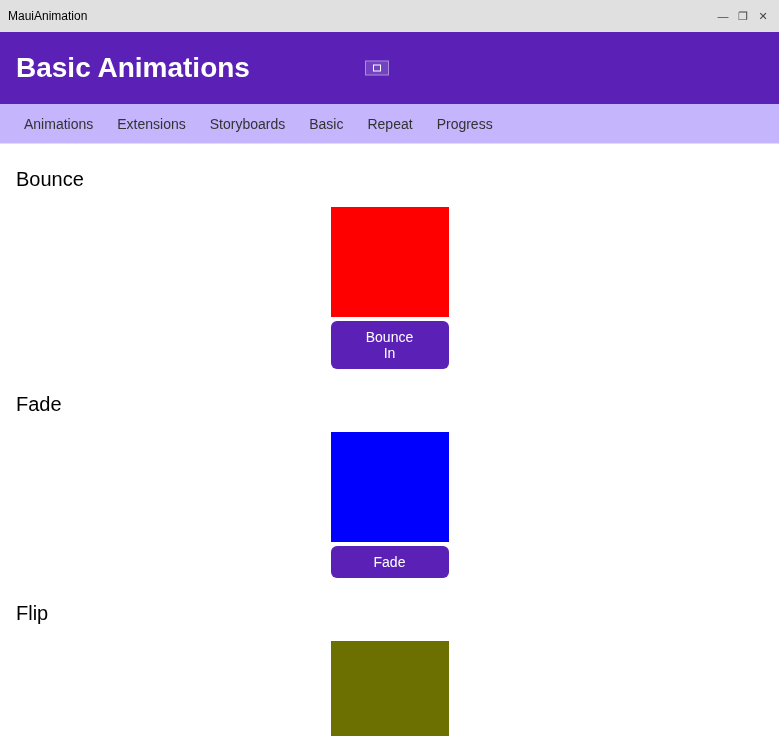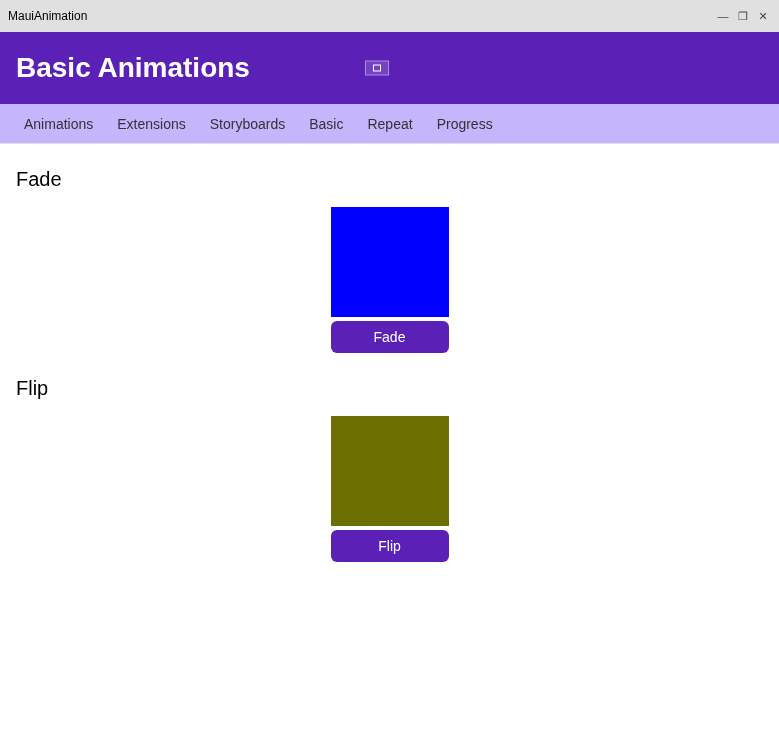--- a/index.html
+++ b/index.html
@@ -153,20 +153,27 @@
       <span class="nav-item">Animations</span>
       <span class="nav-item">Extensions</span>
       <span class="nav-item">Storyboards</span>
       <span class="nav-item">Basic</span>
       <span class="nav-item">Repeat</span>
       <span class="nav-item">Progress</span>
     </div>
 
   <div class="content" id="content-area">
       <div>
+        <div class="section-title">Bounce</div>
+        <div class="demo-container">
+          <div class="demo-box" style="background: rgb(255, 0, 0);"></div>
+          <button class="demo-btn">Bounce In</button>
+        </div>
+      </div>
+      <div>
         <div class="section-title">Fade</div>
         <div class="demo-container">
           <div class="demo-box" style="background: rgb(0, 0, 255);"></div>
           <button class="demo-btn">Fade</button>
         </div>
       </div>
       <div>
         <div class="section-title">Flip</div>
         <div class="demo-container">
           <div class="demo-box" style="background: rgb(107, 112, 0);"></div>

